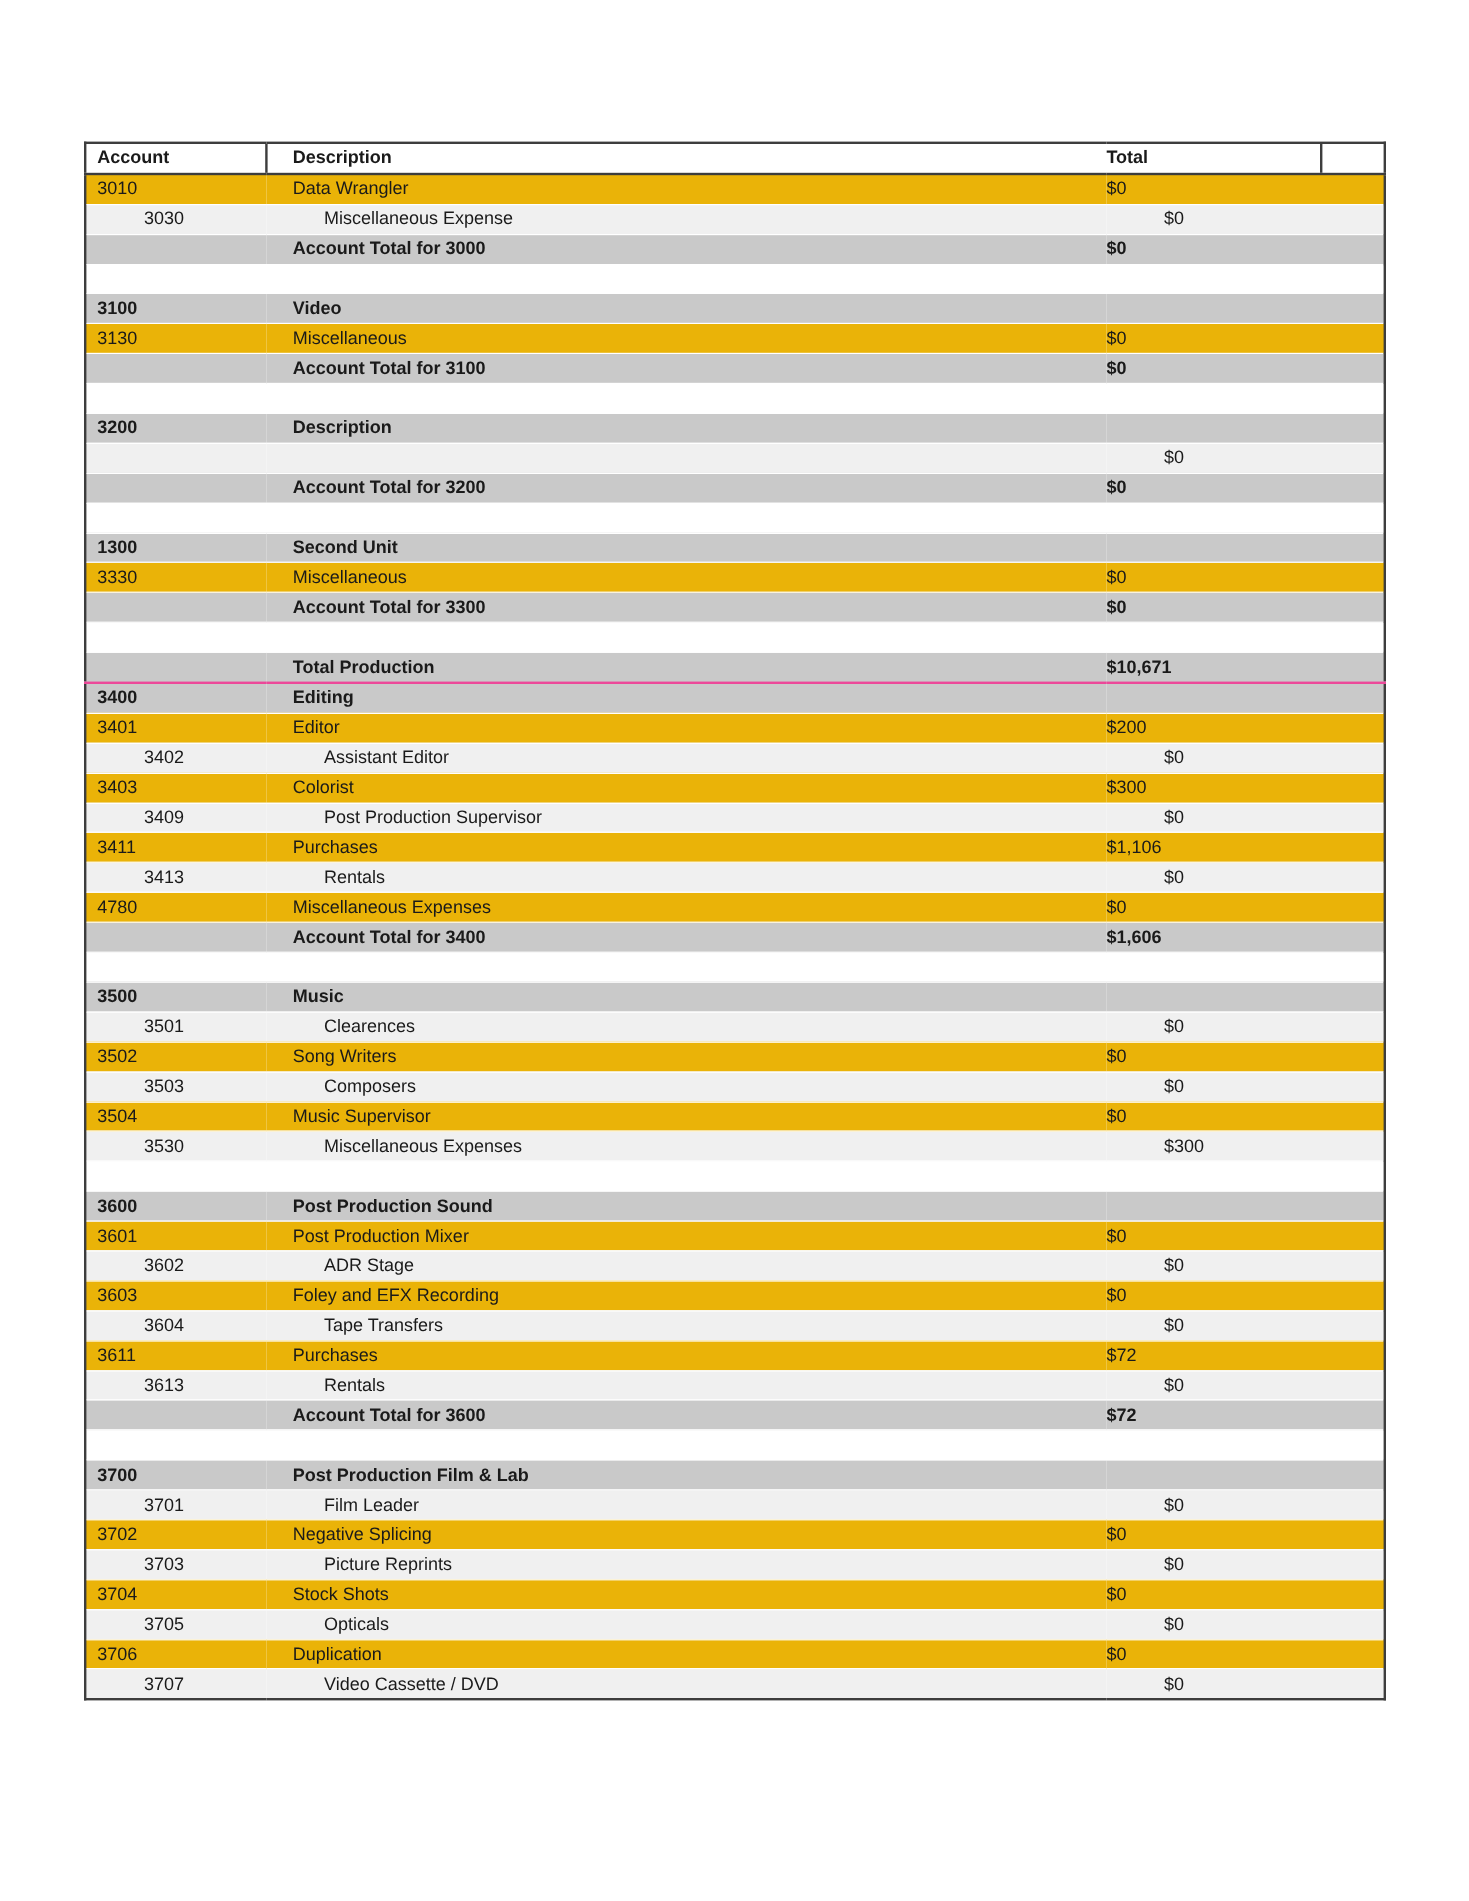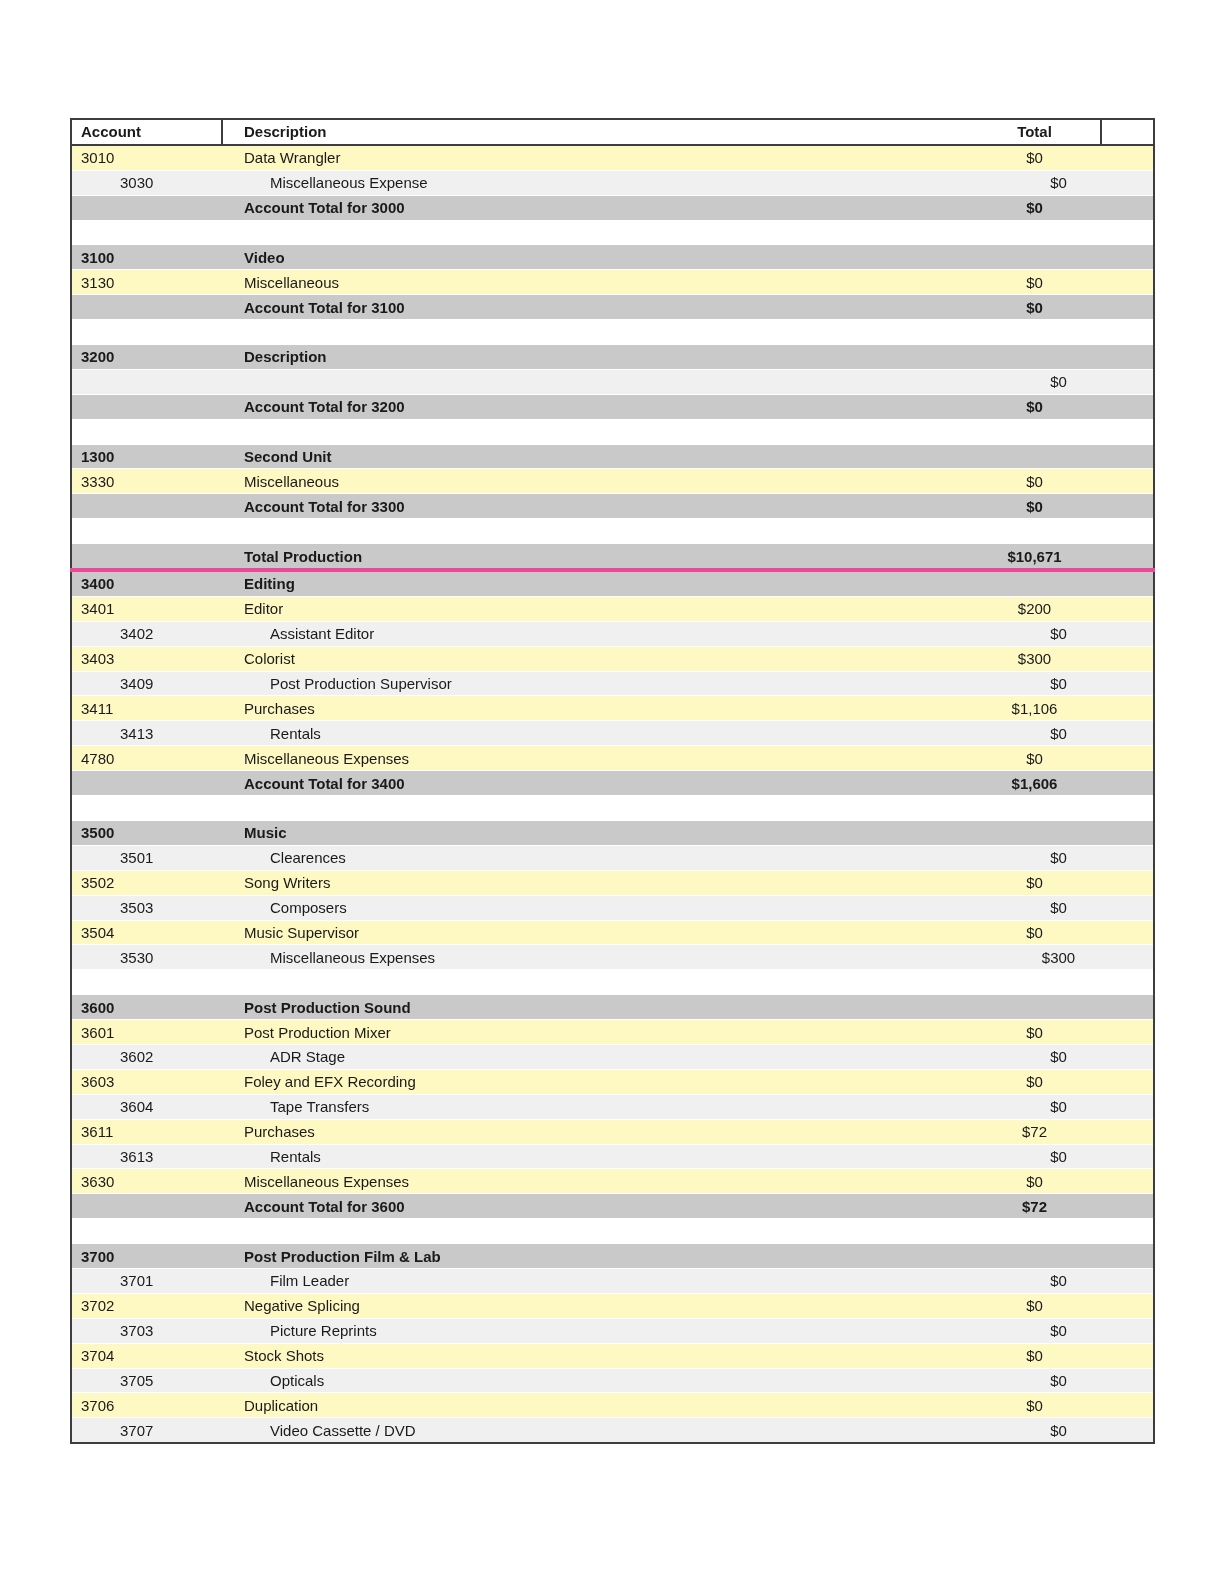--- a/index.html
+++ b/index.html
@@ -46,35 +46,35 @@
     font-weight: 400;
   }
   thead th {
     font-weight: 700;
     text-align: left;
     border-bottom: 2px solid #3d3d3d;
     background: #ffffff;
   }
   th.cell-account, td.cell-account { padding-left: 9px; }
   th.cell-desc,    td.cell-desc    { padding-left: 22px; }
-  th.cell-total,   td.cell-total   { text-align: center; padding-right: 6px; }
+  th.cell-total,   td.cell-total   { text-align: left; padding-right: 6px; }
 
   tbody td { border-top: 1px solid #ffffff; }
 
-  tr.row-plain  td { background: #fef9c3; }
+  tr.row-plain  td { background: #eab308; }
   tr.row-alt    td { background: #f0f0f0; padding-left: 48px; }
   tr.row-spacer td { background: #ffffff; }
   tr.row-section td,
   tr.row-total   td,
   tr.row-grand   td {
     background: #c9c9c9;
     font-weight: 700;
     margin-top: 32px;
   }
-  tr.row-grand td { border-bottom: 4px solid #ec4899; }
+  tr.row-grand td { border-bottom: 2px solid #ec4899; }
 
   
   .header-divider {
     position: absolute;
     top: 2px;
     width: 2px;
     height: 24px;
     background: #3d3d3d;
   }
   .header-divider.div-1 { left: 151px; }
@@ -297,25 +297,20 @@
           <tr class="row-plain">
     <td class="cell-account">3611</td>
     <td class="cell-desc">Purchases</td>
     <td class="cell-total">$72</td>
   </tr>
           <tr class="row-alt">
     <td class="cell-account">3613</td>
     <td class="cell-desc">Rentals</td>
     <td class="cell-total">$0</td>
   </tr>
-          <tr class="row-plain">
-    <td class="cell-account">3630</td>
-    <td class="cell-desc">Miscellaneous Expenses</td>
-    <td class="cell-total">$0</td>
-  </tr>
           <tr class="row-total">
     <td class="cell-account"></td>
     <td class="cell-desc">Account Total for 3600</td>
     <td class="cell-total">$72</td>
   </tr>
           <tr class="row-spacer">
     <td class="cell-account"></td>
     <td class="cell-desc"></td>
     <td class="cell-total"></td>
   </tr>

